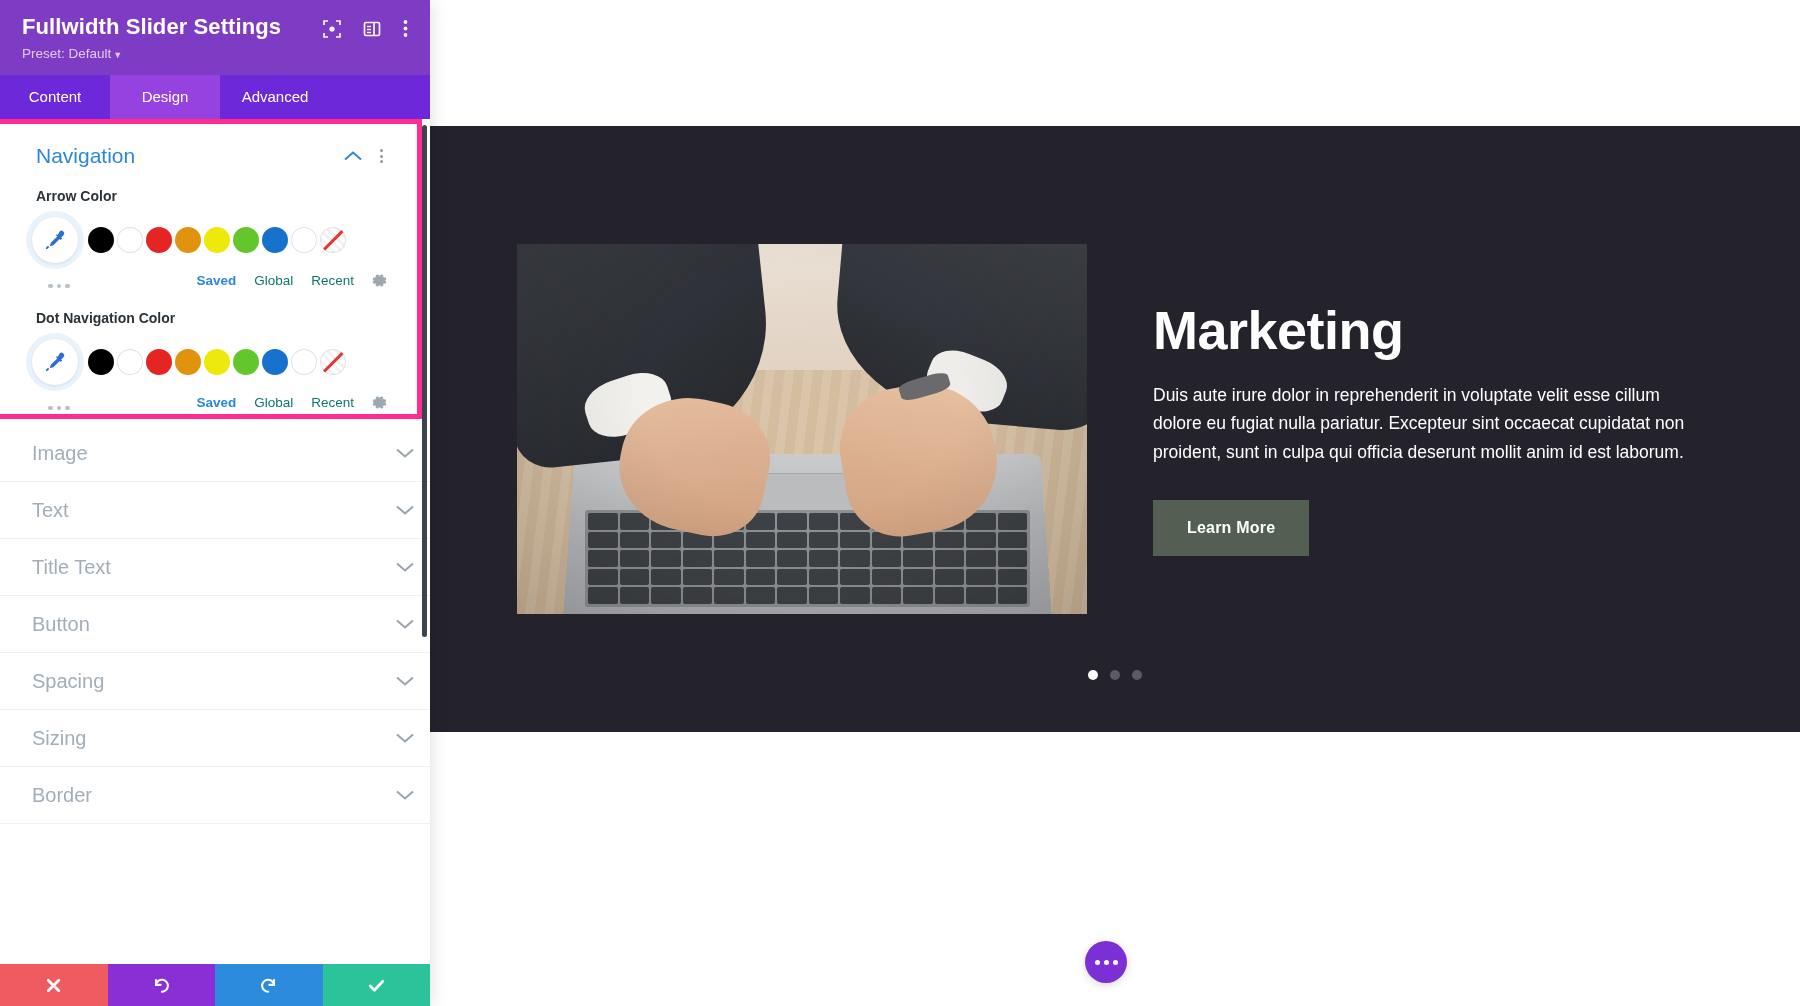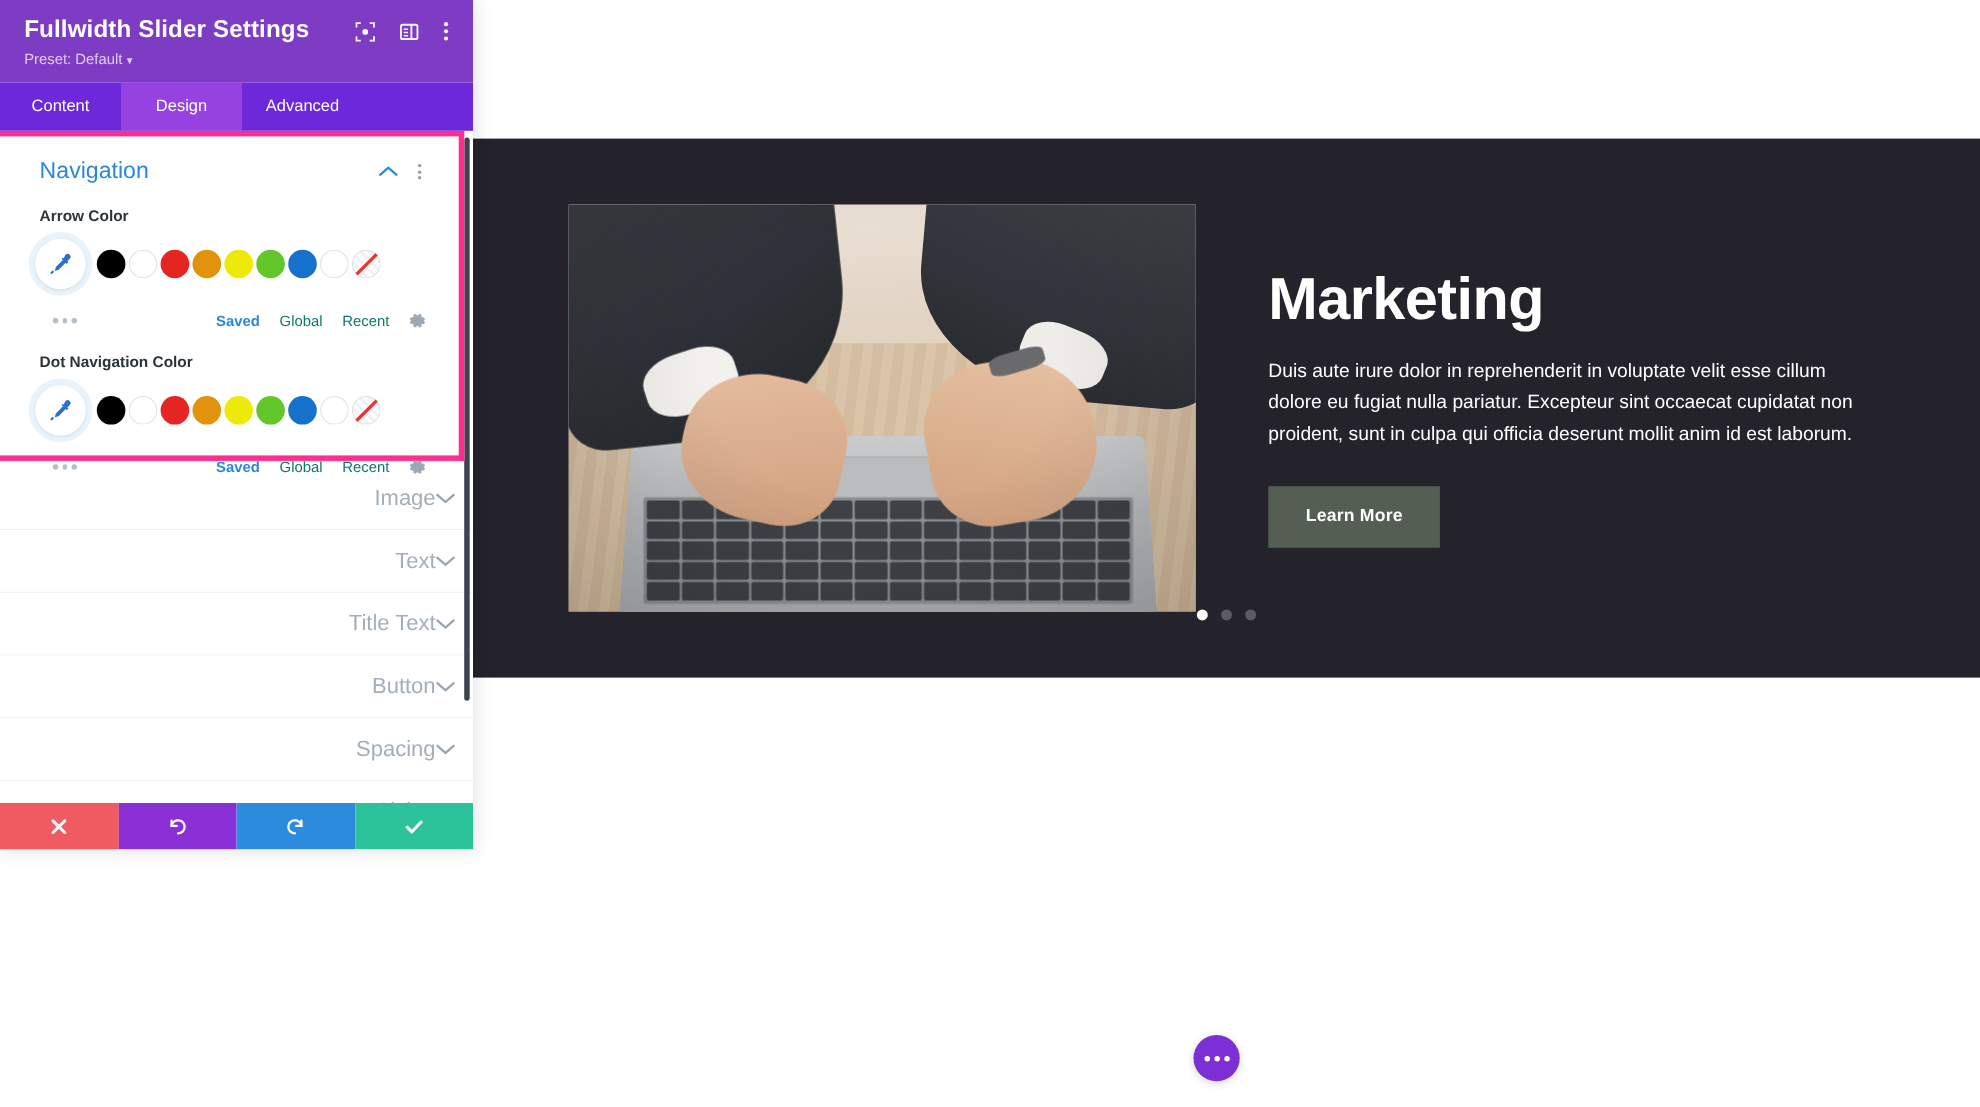--- a/index.html
+++ b/index.html
@@ -7,21 +7,21 @@
     width: 1800px; height: 1006px;
     overflow: hidden;
     background: #ffffff;
     font-family: "Liberation Sans", sans-serif;
   }
   #root { position: relative; width: 1800px; height: 1006px; background: #ffffff; }
 
   
   .preview { position: absolute; left: 0; top: 0; width: 1800px; height: 1006px; background: #ffffff; }
   .slider-band {
-    position: absolute; left: 430px; top: 126px; right: 0; height: 490px;
+    position: absolute; left: 430px; top: 126px; right: 0; height: 606px;
     background: #24232c;
     display: flex; align-items: center;
   }
   .slide-inner {
     position: relative; width: 100%; height: 100%;
     display: flex; align-items: center; justify-content: center; gap: 66px;
   }
   .slide-image {
     width: 570px; height: 370px; flex: 0 0 570px;
     border: 0; overflow: hidden; position: relative;
@@ -78,21 +78,21 @@
     position: absolute; left: 1085px; top: 941px;
     width: 42px; height: 42px; border-radius: 50%;
     background: #7b2fd4;
     display: flex; align-items: center; justify-content: center; gap: 4px;
     box-shadow: 0 2px 8px rgba(0,0,0,.16); cursor: pointer;
   }
   .fab i { width: 5px; height: 5px; border-radius: 50%; background: #fff; display:block; }
 
   
   .panel {
-    position: absolute; left: 0; top: 0; width: 430px; height: 772px;
+    position: absolute; left: 0; top: 0; width: 430px; height: 1006px;
     background: #ffffff; display: flex; flex-direction: column;
     box-shadow: 0 0 18px rgba(0,0,0,.14);
   }
   .panel-head { background: #7E3BC4; padding: 14px 22px 0 22px; flex: 0 0 auto; }
   .panel-head-top { display:flex; align-items:flex-start; justify-content:space-between; }
   .panel-title { color:#ffffff; font-size: 22px; font-weight: 700; letter-spacing:.1px; }
   .head-icons { display:flex; align-items:center; gap: 22px; padding-top: 5px; }
   .hicon { color:#ffffff; opacity:.96; cursor:pointer; display:flex; align-items:center; }
   .preset { color:#e0caf3; font-size: 13.5px; margin-top: 6px; padding-bottom: 14px; cursor:pointer; }
   .preset .caret { font-size: 9px; margin-left: 2px; }
@@ -135,31 +135,31 @@
   .sw.ring { box-shadow: inset 0 0 0 1px #dfe3e7; }
   .sw.none {
     background: repeating-linear-gradient(45deg,#fff 0 3px,#f0f2f4 3px 6px);
     box-shadow: inset 0 0 0 1px #dfe3e7; overflow: hidden;
   }
   .sw.none::after {
     content:""; position:absolute; left:-4px; top: 12px; width: 34px; height: 2.6px;
     background: #e63535; transform: rotate(-45deg);
   }
 
-  .under-row { display:flex; align-items:center; margin-top: 21px; }
+  .under-row { display:flex; align-items:flex-end; margin-top: 10px; }
   .dots3 { display:flex; gap: 4px; padding-left: 12px; width: 140px; }
   .dots3 i { width:4.5px; height:4.5px; border-radius:50%; background:#b6bec6; display:block; }
   .tablinks { margin-left:auto; display:flex; align-items:center; gap: 18px; }
   .tlink { font-size: 13.5px; color:#0f766e; cursor:pointer; }
   .tlink.active { color:#2B87DA; font-weight: 700; }
   .gear { color:#9aa4ae; cursor:pointer; display:flex; }
 
   .sections { padding-top: 6px; }
   .srow {
-    display:flex; align-items:center; justify-content:flex-end;
+    display:flex; align-items:center; justify-content:space-between;
     padding: 0 16px 0 32px; height: 57px;
     border-bottom: 1px solid #eef0f2; cursor:pointer; background:#fff;
   }
   .srow-label { font-size: 20px; color:#a3aeb8; font-weight: 400; }
   .chev-down { color:#9aa4ae; display:flex; }
 
   .scrollbar {
     position:absolute; right: 3px; top: 6px; width: 5px; height: 512px;
     background:#3c4450; border-radius: 3px;
   }

